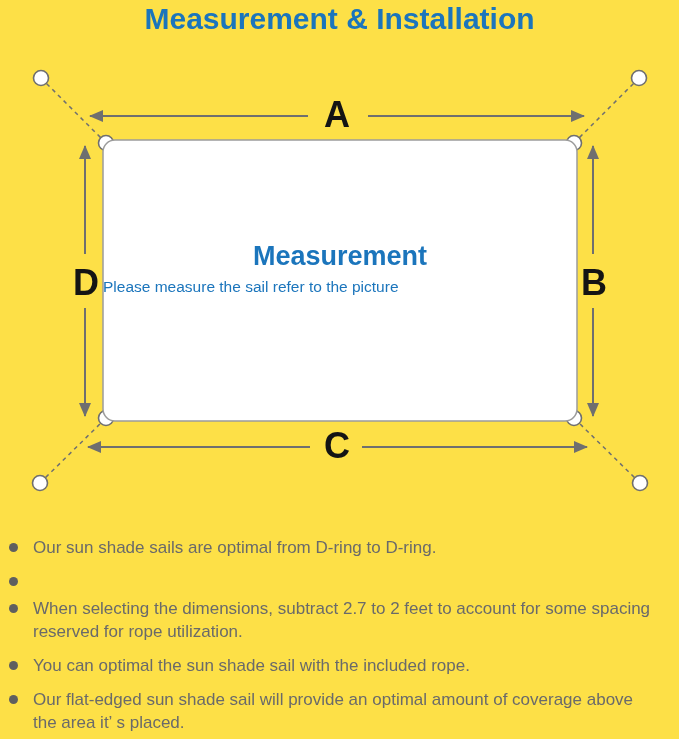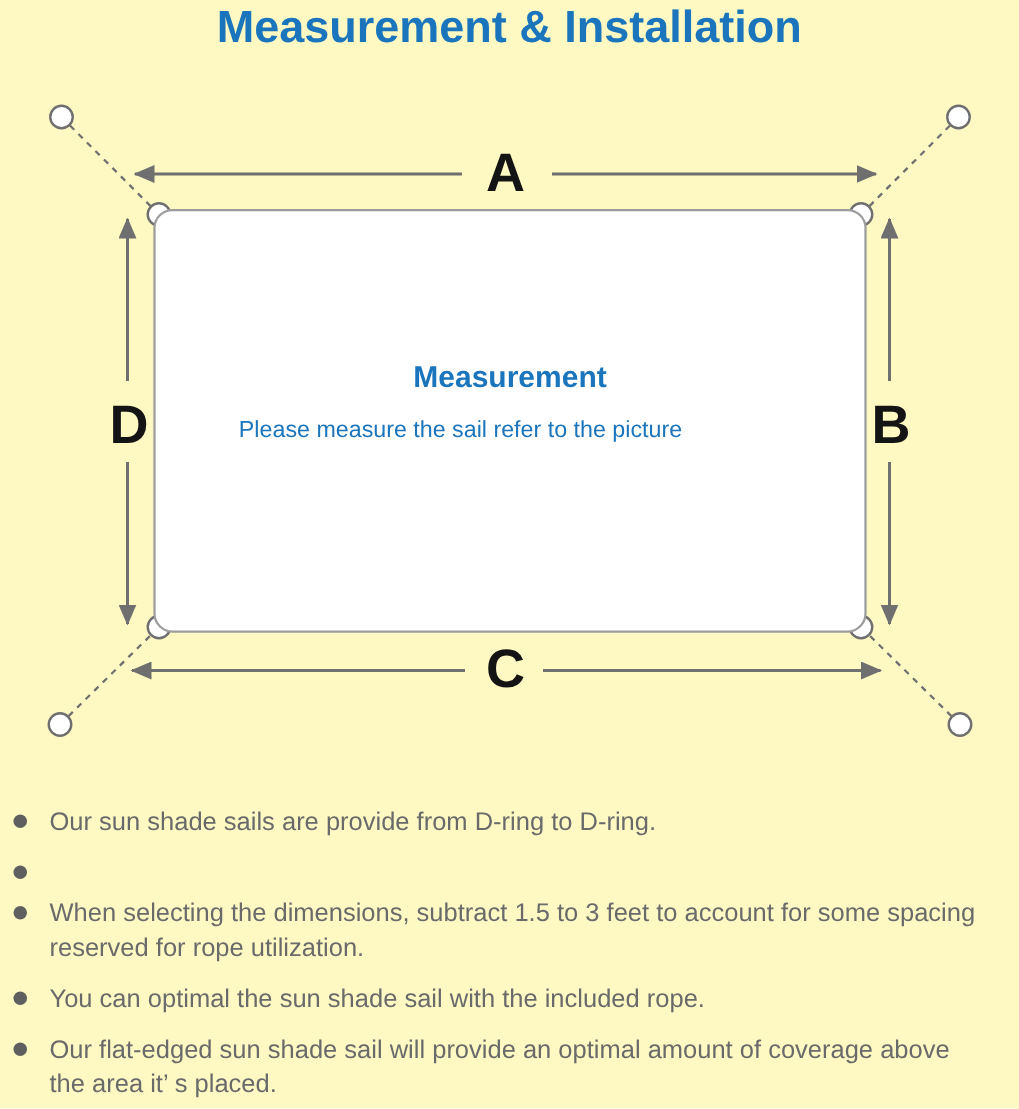--- a/index.html
+++ b/index.html
@@ -5,21 +5,21 @@
   html, body {
     margin: 0;
     padding: 0;
     background: #ffffff;
     font-family: "Liberation Sans", sans-serif;
   }
   .page {
     position: relative;
     width: 679px;
     height: 739px;
-    background: #fef9c3;
+    background: #fde047;
     overflow: hidden;
   }
   .page-title {
     position: absolute;
     top: 2px;
     left: 0;
     width: 679px;
     margin: 0;
     text-align: center;
     font-size: 30px;
@@ -44,30 +44,30 @@
     font-weight: bold;
     font-size: 36px;
     fill: #141414;
   }
   .center-title {
     position: absolute;
     left: 103px;
     top: 241px;
     width: 474px;
     text-align: center;
-    font-size: 20px;
+    font-size: 27px;
     font-weight: bold;
     color: #1b75bc;
   }
   .center-sub {
     position: absolute;
     left: 103px;
     top: 278px;
     width: 408px;
-    text-align: center;
+    text-align: left;
     font-size: 15.5px;
     color: #1b75bc;
   }
   .notes {
     position: absolute;
     top: 536px;
     left: 0;
     width: 679px;
     margin: 0;
     padding: 0 0 0 9px;
@@ -149,28 +149,28 @@
       <text class="dim-letter" x="86" y="295" text-anchor="middle">D</text>
     </svg>
 
     <div class="center-title">Measurement</div>
     <div class="center-sub">Please measure the sail refer to the picture</div>
   </div>
 
   <ul class="notes">
     <li>
       <span class="note-dot"></span>
-      <span class="note-text">Our sun shade sails are provide from D-ring to D-ring.</span>
+      <span class="note-text">Our sun shade sails are optimal from D-ring to D-ring.</span>
     </li>
     <li>
       <span class="note-dot"></span>
     </li>
     <li>
       <span class="note-dot"></span>
-      <span class="note-text">When selecting the dimensions, subtract 1.5 to 3 feet to account for some spacing
+      <span class="note-text">When selecting the dimensions, subtract 2.7 to 2 feet to account for some spacing
 reserved for rope utilization.</span>
     </li>
     <li>
       <span class="note-dot"></span>
       <span class="note-text">You can optimal the sun shade sail with the included rope.</span>
     </li>
     <li>
       <span class="note-dot"></span>
       <span class="note-text">Our flat-edged sun shade sail will provide an optimal amount of coverage above
 the area it’ s placed.</span>

